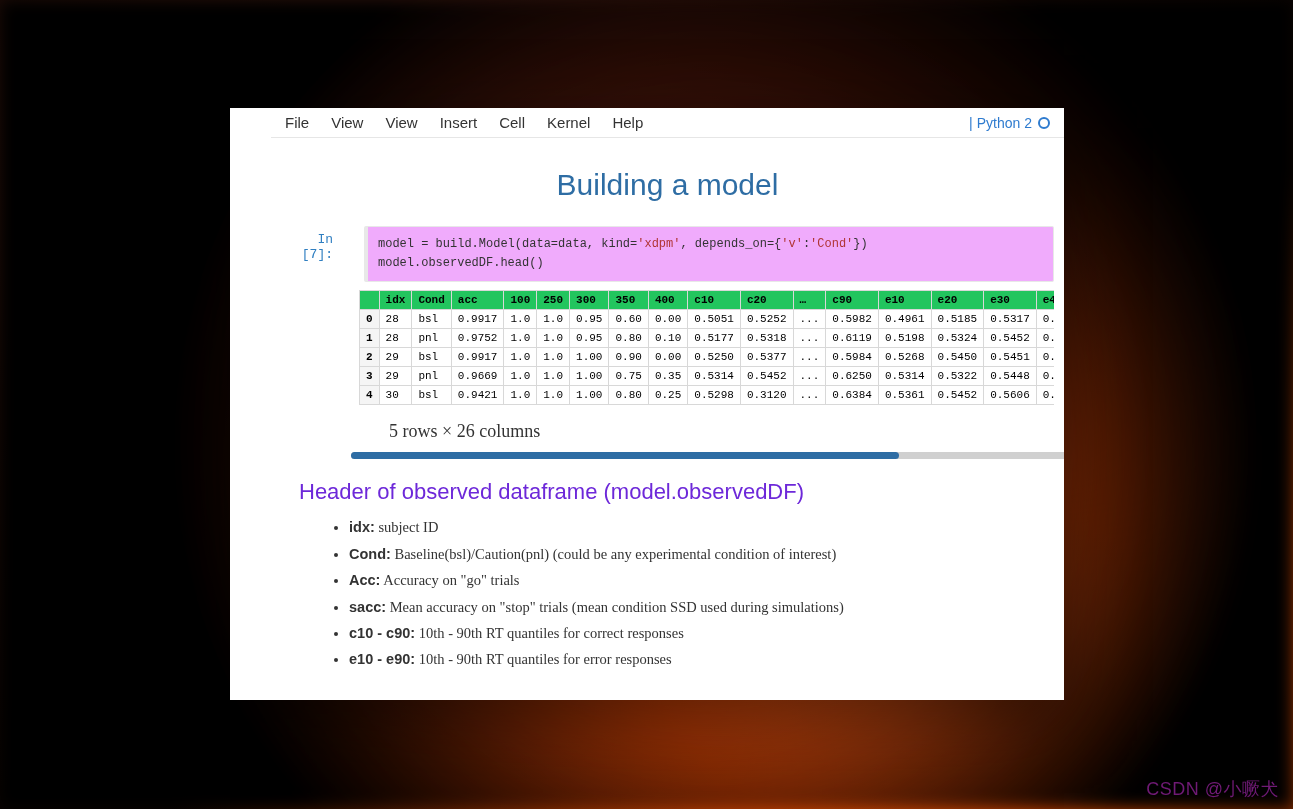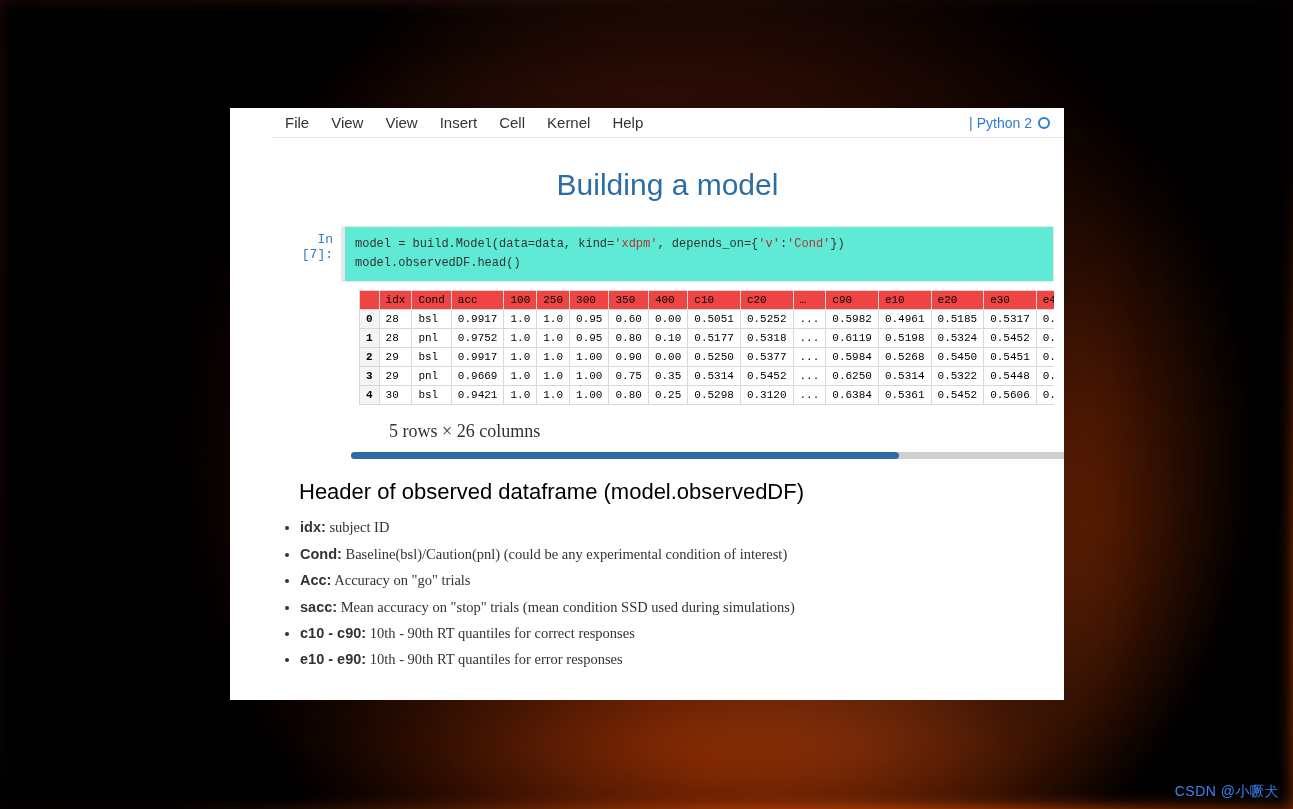--- a/index.html
+++ b/index.html
@@ -66,52 +66,53 @@
   .prompt {
     width: 60px;
     text-align: right;
     padding: 6px 8px 0 0;
     font-family: Menlo, Monaco, "Courier New", monospace;
     font-size: 13px;
     color: #307fc1;
   }
   .code-area {
     flex: 1;
-    background: #5eead4;
+    background: #f0abfc;
     border: 1px solid #e8e8e8;
     border-left: 4px solid #e8e8e8;
     border-radius: 2px;
     padding: 8px 10px;
     font-family: Menlo, Monaco, "Courier New", monospace;
     font-size: 12px;
     color: #333;
     line-height: 1.6;
     white-space: pre;
+    margin-left: 23px;
   }
   .code-area .s { color: #b03434; }
   .output-area {
     margin-left: 78px;
     overflow-x: auto;
     padding-bottom: 8px;
   }
   table.dataframe {
     border-collapse: collapse;
     font-family: Menlo, Monaco, "Courier New", monospace;
     font-size: 11px;
     border: 1px solid #c8c8c8;
   }
   table.dataframe th, table.dataframe td {
     border: 1px solid #d8d8d8;
     padding: 3px 6px;
     text-align: left;
     white-space: nowrap;
   }
   table.dataframe thead th {
-    background: #ef4444;
-    font-weight: 400;
+    background: #22c55e;
+    font-weight: 700;
   }
   table.dataframe tbody th {
     background: #f5f5f5;
     text-align: right;
     font-weight: 600;
   }
   .df-footer {
     margin: 8px 0 0 108px;
     font-size: 18px;
     color: #333;
@@ -126,39 +127,39 @@
     width: 730px;
   }
   .scrollbar-thumb {
     position: absolute; left:0; top:0;
     height: 100%;
     width: 75%;
     background: #2e6da4;
     border-radius: 4px;
   }
   .heading3 {
-    color: #000000;
+    color: #6d28d9;
     font-size: 22px;
     font-weight: 500;
     margin: 20px 0 10px 18px;
   }
   ul.field-list {
-    margin-left: 19px;
+    margin-left: 68px;
     font-size: 14.5px;
     color: #333;
     line-height: 1.75;
     font-family: Georgia, "Times New Roman", serif;
   }
   ul.field-list li { margin-bottom: 1px; }
   ul.field-list b { font-family: "Helvetica Neue", sans-serif; font-weight:600; }
   .watermark {
     position: absolute;
     right: 14px; bottom: 8px;
-    font-size: 14px;
-    color: #3b82f6;
+    font-size: 18px;
+    color: #701a75;
     font-family: sans-serif;
     letter-spacing: 0.5px;
   }
 </style>
 </head>
 <body>
 <div class="bg-glow"></div>
 
 <div class="notebook-window">
 

